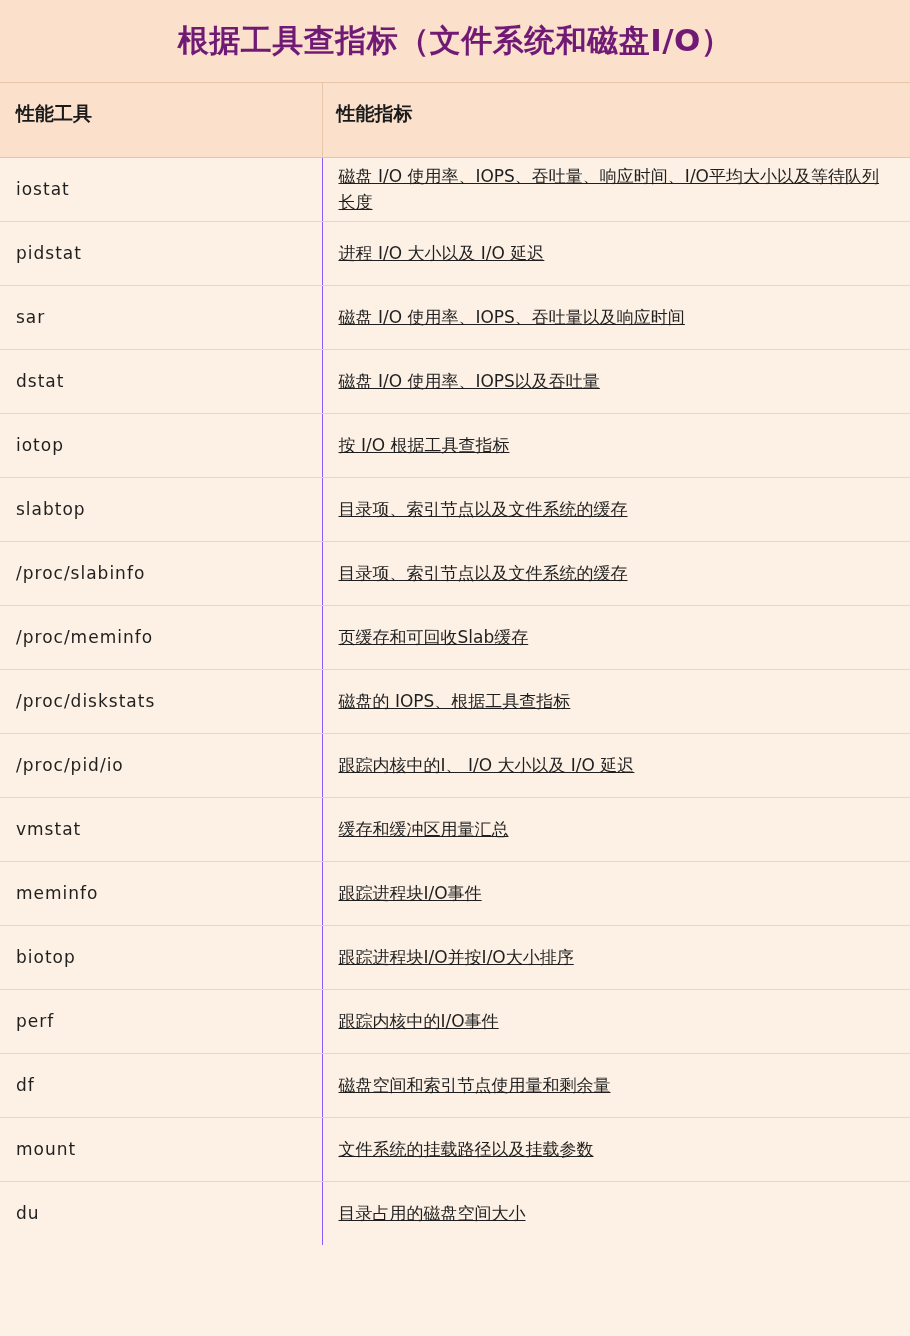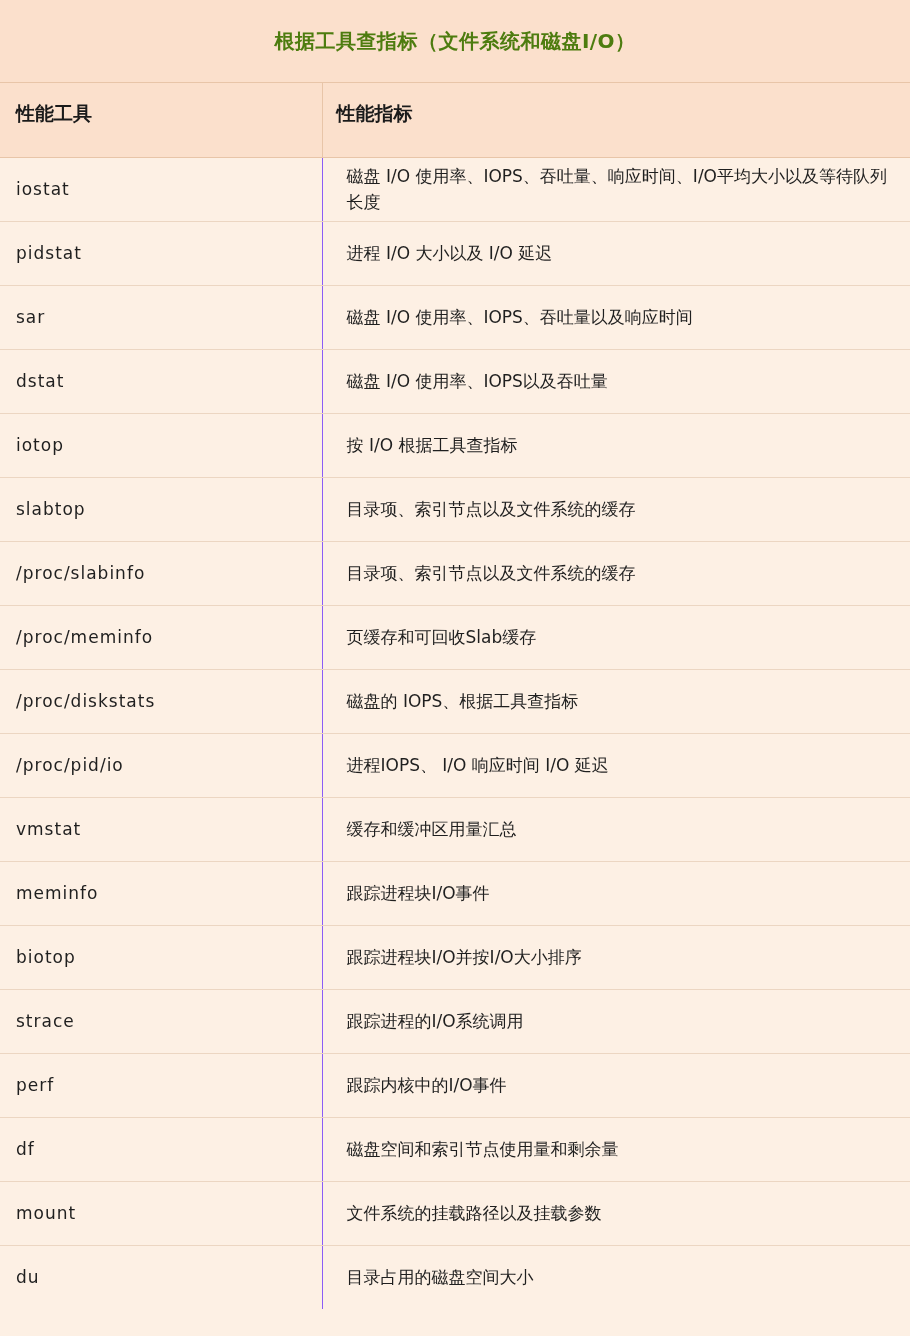--- a/index.html
+++ b/index.html
@@ -24,23 +24,23 @@
   .title-bar {
     height: 82px;
     min-height: 82px;
     background: #fbe0cc;
     display: flex;
     align-items: center;
     justify-content: center;
     border-bottom: 1px solid #e8c5a8;
   }
   .title-text {
-    font-size: 20px;
+    font-size: 31px;
     font-weight: bold;
-    color: #4d7c0f;
+    color: #701a75;
     letter-spacing: 0.5px;
   }
   table.grid {
     border-collapse: collapse;
     width: 910px;
     table-layout: fixed;
   }
   table.grid col.c1 { width: 322px; }
   table.grid col.c2 { width: 588px; }
   thead th {
@@ -65,22 +65,23 @@
     color: #1f1f1f;
     vertical-align: middle;
     border-bottom: 1px solid #ecd6c2;
     border-right: 1px solid #8b5cf6;
     padding: 6px 10px 6px 16px;
     background: #fdf0e4;
     line-height: 1.5;
   }
   tbody td:last-child {
     border-right: none;
-    padding-left: 24px;
+    padding-left: 16px;
     padding-right: 20px;
+    text-decoration: underline;
   }
   tbody tr:last-child td {
     border-bottom: none;
   }
   .tool-cell {
     letter-spacing: 1px;
   }
 </style>
 </head>
 <body>
@@ -133,37 +134,33 @@
       <tr>
         <td class="tool-cell">/proc/meminfo</td>
         <td>页缓存和可回收Slab缓存</td>
       </tr>
       <tr>
         <td class="tool-cell">/proc/diskstats</td>
         <td>磁盘的 IOPS、根据工具查指标</td>
       </tr>
       <tr>
         <td class="tool-cell">/proc/pid/io</td>
-        <td>进程IOPS、 I/O 响应时间 I/O 延迟</td>
+        <td>跟踪内核中的I、 I/O 大小以及 I/O 延迟</td>
       </tr>
       <tr>
         <td class="tool-cell">vmstat</td>
         <td>缓存和缓冲区用量汇总</td>
       </tr>
       <tr>
         <td class="tool-cell">meminfo</td>
         <td>跟踪进程块I/O事件</td>
       </tr>
       <tr>
         <td class="tool-cell">biotop</td>
         <td>跟踪进程块I/O并按I/O大小排序</td>
-      </tr>
-      <tr>
-        <td class="tool-cell">strace</td>
-        <td>跟踪进程的I/O系统调用</td>
       </tr>
       <tr>
         <td class="tool-cell">perf</td>
         <td>跟踪内核中的I/O事件</td>
       </tr>
       <tr>
         <td class="tool-cell">df</td>
         <td>磁盘空间和索引节点使用量和剩余量</td>
       </tr>
       <tr>

